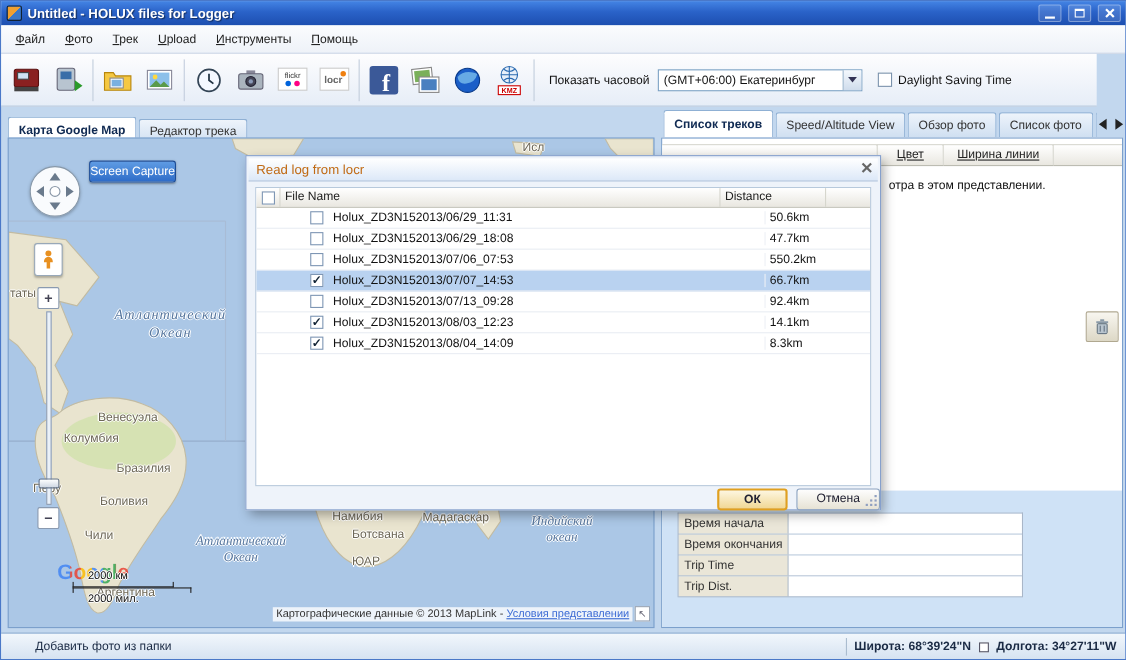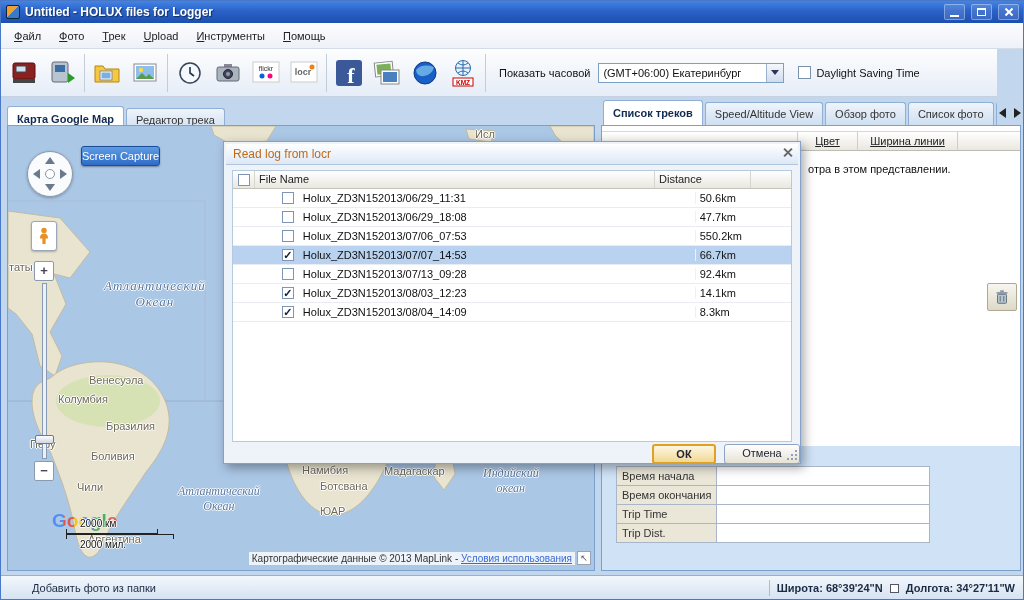--- a/index.html
+++ b/index.html
@@ -389,21 +389,21 @@
       <span class="zoom-btn zoom-minus">−</span>
 
       <span class="glogo">Google</span>
       <div class="scalebox">
         <div class="scale-label">2000 км</div>
         <div class="bracket-km"></div>
         <div class="bracket-mi"></div>
         <div class="scale-label">2000 мил.</div>
       </div>
       <div class="map-attrib">
-        <span class="attrib-text"><span>Картографические данные © 2013 MapLink - </span><span class="attrib-link">Условия использования</span></span>
+        <span class="attrib-text"><span>Картографические данные © 2013 MapLink - </span><span class="attrib-link">Условия представлении</span></span>
         <span class="kb-box">↖</span>
       </div>
     </div>
   </div>
 
   <div class="right-panel">
     <div class="rp-header">
       <span class="rp-hcell" style="width:196px;"></span>
       <span class="rp-hcell" style="width:60px;">Цвет</span>
       <span class="rp-hcell" style="width:100px;">Ширина линии</span>

